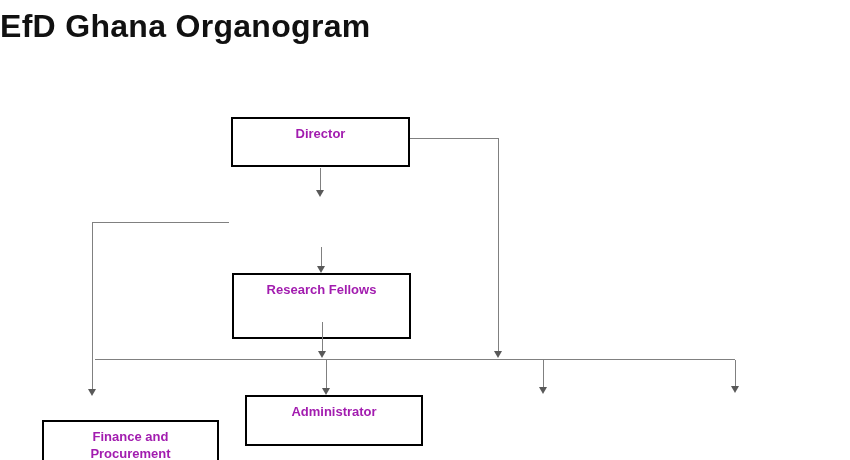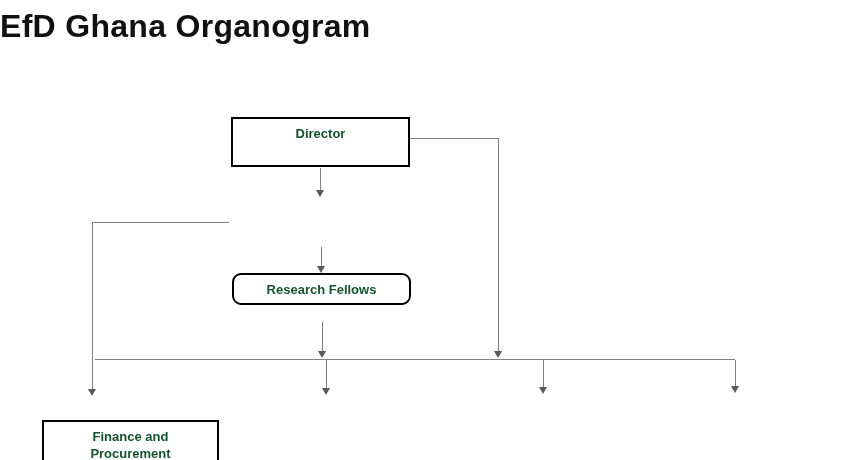--- a/index.html
+++ b/index.html
@@ -23,37 +23,37 @@
   }
   .node {
     position: absolute;
     box-sizing: border-box;
     border: 2.5px solid #000000;
     background: #ffffff;
     text-align: center;
     font-weight: 700;
     font-size: 13px;
     line-height: 17px;
-    color: #14532d;
+    color: #a21caf;
     padding-top: 6px;
     white-space: pre-line;
   }
   .line { position: absolute; background: #808080; }
   .arrow {
     position: absolute;
     width: 0; height: 0;
     border-left: 4px solid transparent;
     border-right: 4px solid transparent;
     border-top: 7px solid #595959;
   }
 
   
   .n-director      { left: 231px; top: 117px; width: 179px; height: 50px; }
   .n-deputy        { left: 229px; top: 197px; width: 180px; height: 49px; }
-  .n-research      { left: 232px; top: 273px; width: 179px; height: 32px; border-radius: 9px; }
+  .n-research      { left: 232px; top: 273px; width: 179px; height: 66px; }
   .n-finance       { left:  42px; top: 420px; width: 177px; height: 49px; }
   .n-admin         { left: 245px; top: 395px; width: 178px; height: 51px; }
   .n-datamgr       { left: 447px; top: 394px; width: 170px; height: 52px; }
   .n-comms         { left: 633px; top: 393px; width: 178px; height: 51px; }
 
   
   .l-dir-dep-v     { left: 320px; top: 168px; width: 1px; height: 22px; }
   .a-dir-dep       { left: 316px; top: 190px; }
   .l-dep-res-v     { left: 321px; top: 247px; width: 1px; height: 19px; }
   .a-dep-res       { left: 317px; top: 266px; }
@@ -77,20 +77,21 @@
 <body>
 
 <div class="canvas">
 
   <div class="title">EfD Ghana Organogram</div>
 
   <div class="node n-director">Director</div>
   <div class="node n-research">Research Fellows</div>
   <div class="node n-finance">Finance and
 Procurement</div>
+  <div class="node n-admin">Administrator</div>
 
   <div class="line l-dir-dep-v"></div>
   <div class="arrow a-dir-dep"></div>
 
   <div class="line l-dep-res-v"></div>
   <div class="arrow a-dep-res"></div>
 
   <div class="line l-dir-right-h"></div>
   <div class="line l-dir-right-v"></div>
   <div class="arrow a-dir-bus"></div>

